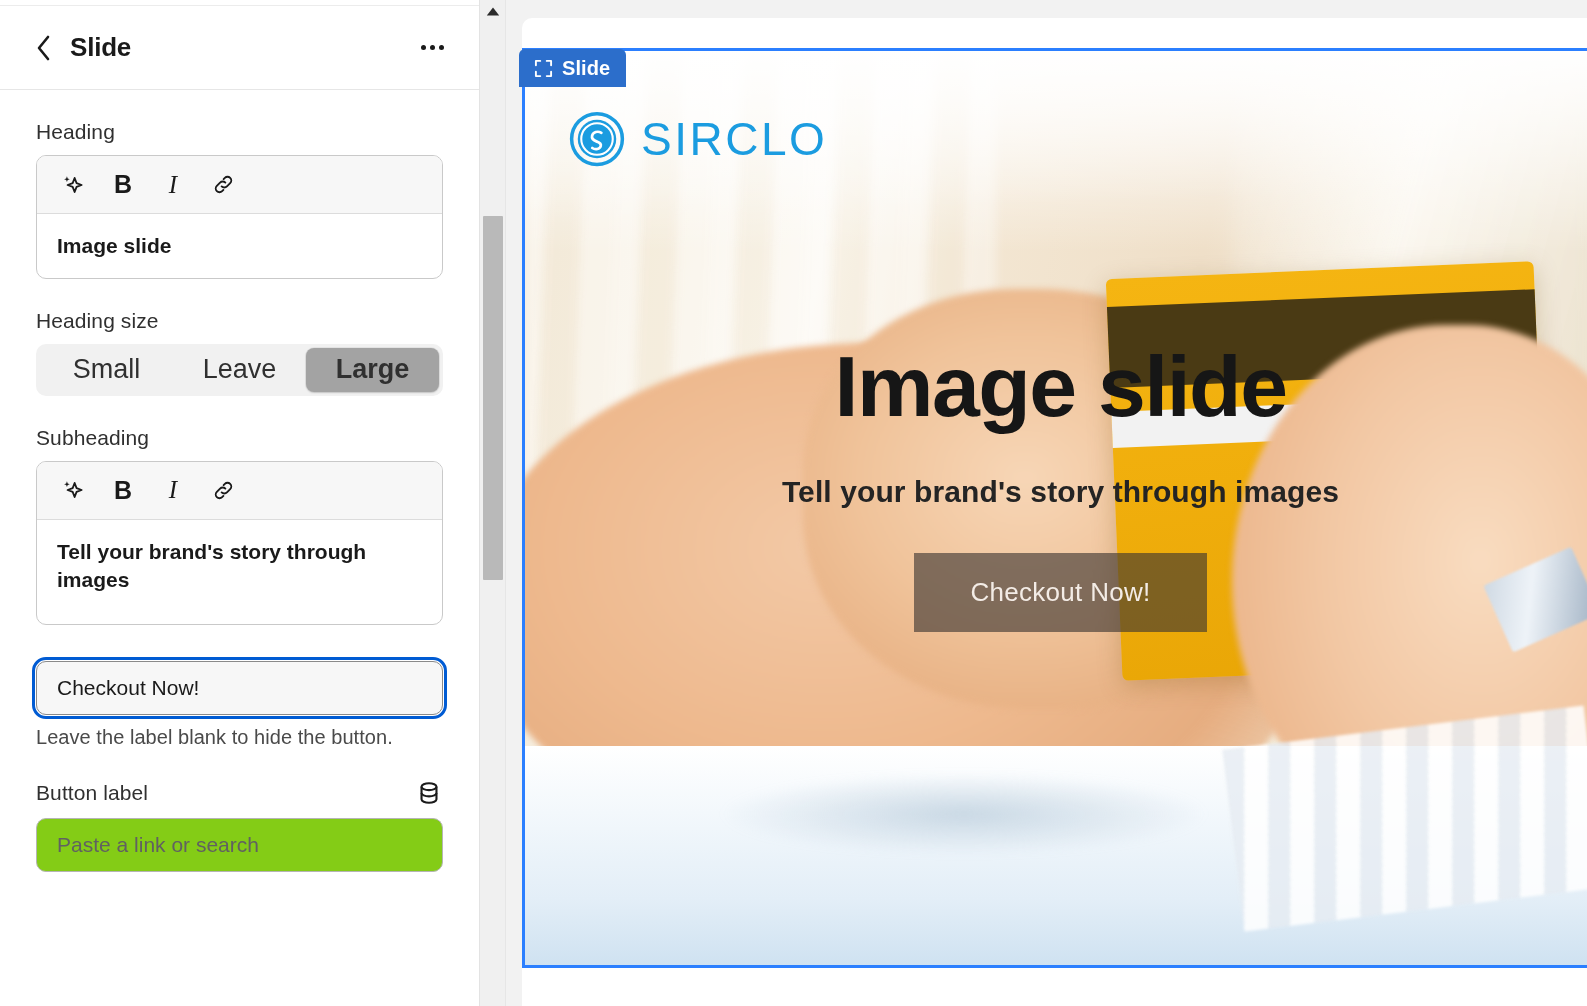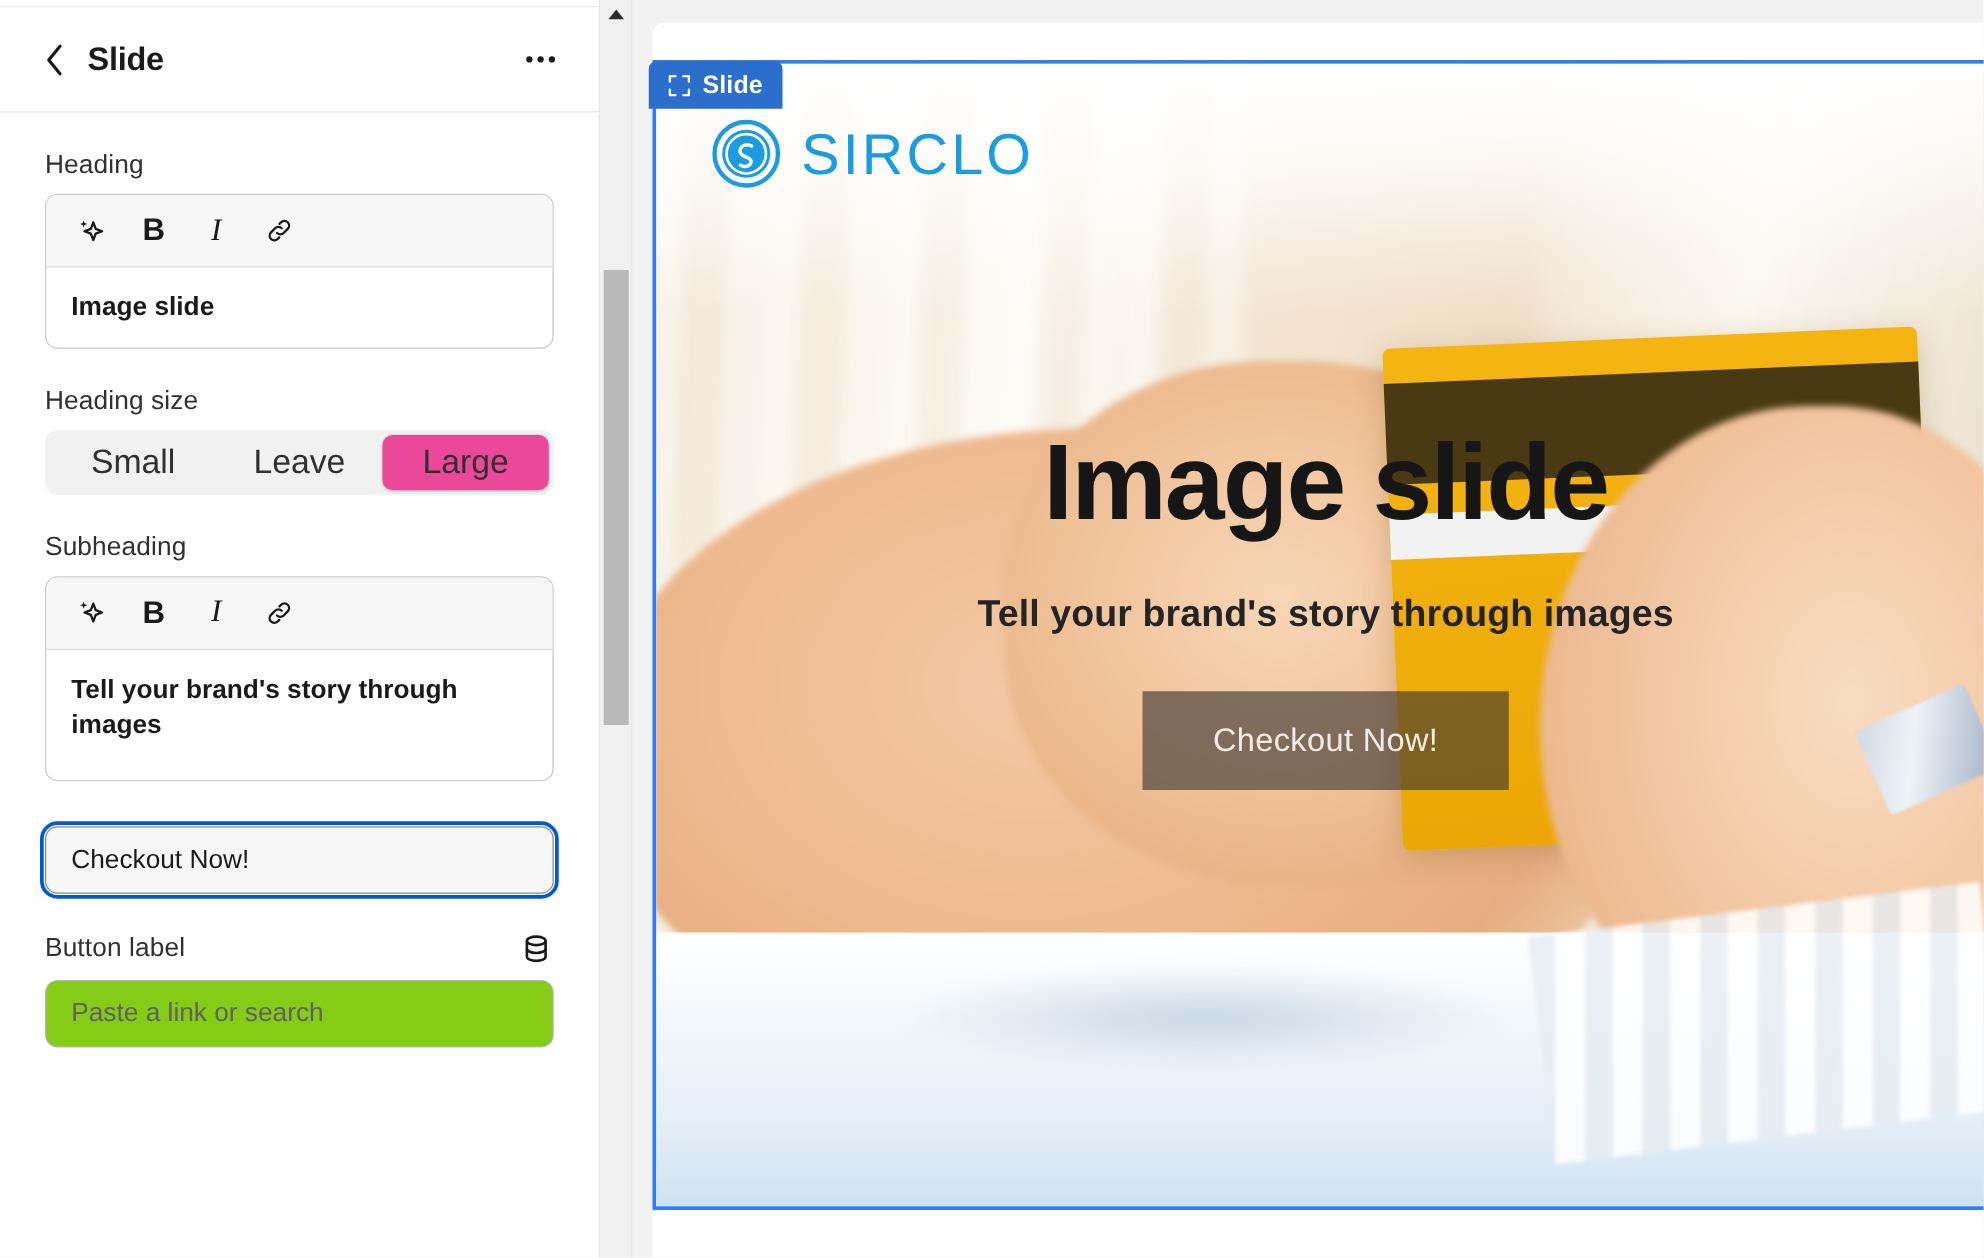--- a/index.html
+++ b/index.html
@@ -121,23 +121,23 @@
   .seg-item {
     flex: 1 1 0;
     display: flex; align-items: center; justify-content: center;
     font-size: 27px;
     color: #303030;
     border-radius: 8px;
     cursor: pointer;
     user-select: none;
   }
   .seg-item.active {
-    background: #ec4899;
+    background: #a3a3a3;
     box-shadow: 0 1px 2px rgba(0,0,0,0.14), 0 0 0 1px rgba(0,0,0,0.05);
-    font-weight: 400;
+    font-weight: 700;
   }
 
   
   .text-input {
     height: 54px;
     border: 1px solid #b5b5b5;
     border-radius: 10px;
     background: #84cc16;
     display: flex; align-items: center;
     padding: 0 20px;
@@ -325,21 +325,21 @@
     filter: blur(5px);
   }
   .ph-toplight {
     position: absolute; left: 0; top: 0; width: 100%; height: 22%;
     background: linear-gradient(180deg, rgba(255,255,255,0.96), rgba(255,255,255,0.35) 70%, rgba(255,255,255,0));
   }
 
   
   .slide-logo {
     position: absolute;
-    left: 44px; top: 44px;
+    left: 44px; top: 60px;
     display: flex; align-items: center; gap: 16px;
     z-index: 4;
   }
   .logo-mark { width: 56px; height: 56px; }
   .logo-word {
     font-size: 46px;
     font-weight: 400;
     color: #1b9ce0;
     letter-spacing: 2.5px;
   }
@@ -453,20 +453,21 @@
           </div>
         </div>
         <div class="rte-content tall">Tell your brand's story through images</div>
       </div>
 
       <div class="spacer-md"></div>
 
       <div class="text-input focused">
         <span>Checkout Now!</span>
       </div>
+      <div class="helper">Leave the label blank to hide the button.</div>
 
       <div class="spacer-sm"></div>
 
       <div class="field-label-row">
         <div class="field-label">Button label</div>
         <div class="db-icon">
           <svg width="28" height="28" viewBox="0 0 24 24" fill="none">
             <ellipse cx="12" cy="6.6" rx="6.4" ry="2.9" stroke="#1a1a1a" stroke-width="1.8"></ellipse>
             <path d="M5.6 6.6v10.8c0 1.6 2.87 2.9 6.4 2.9s6.4-1.3 6.4-2.9V6.6" stroke="#1a1a1a" stroke-width="1.8"></path>
             <path d="M5.6 12c0 1.6 2.87 2.9 6.4 2.9s6.4-1.3 6.4-2.9" stroke="#1a1a1a" stroke-width="1.8"></path>

